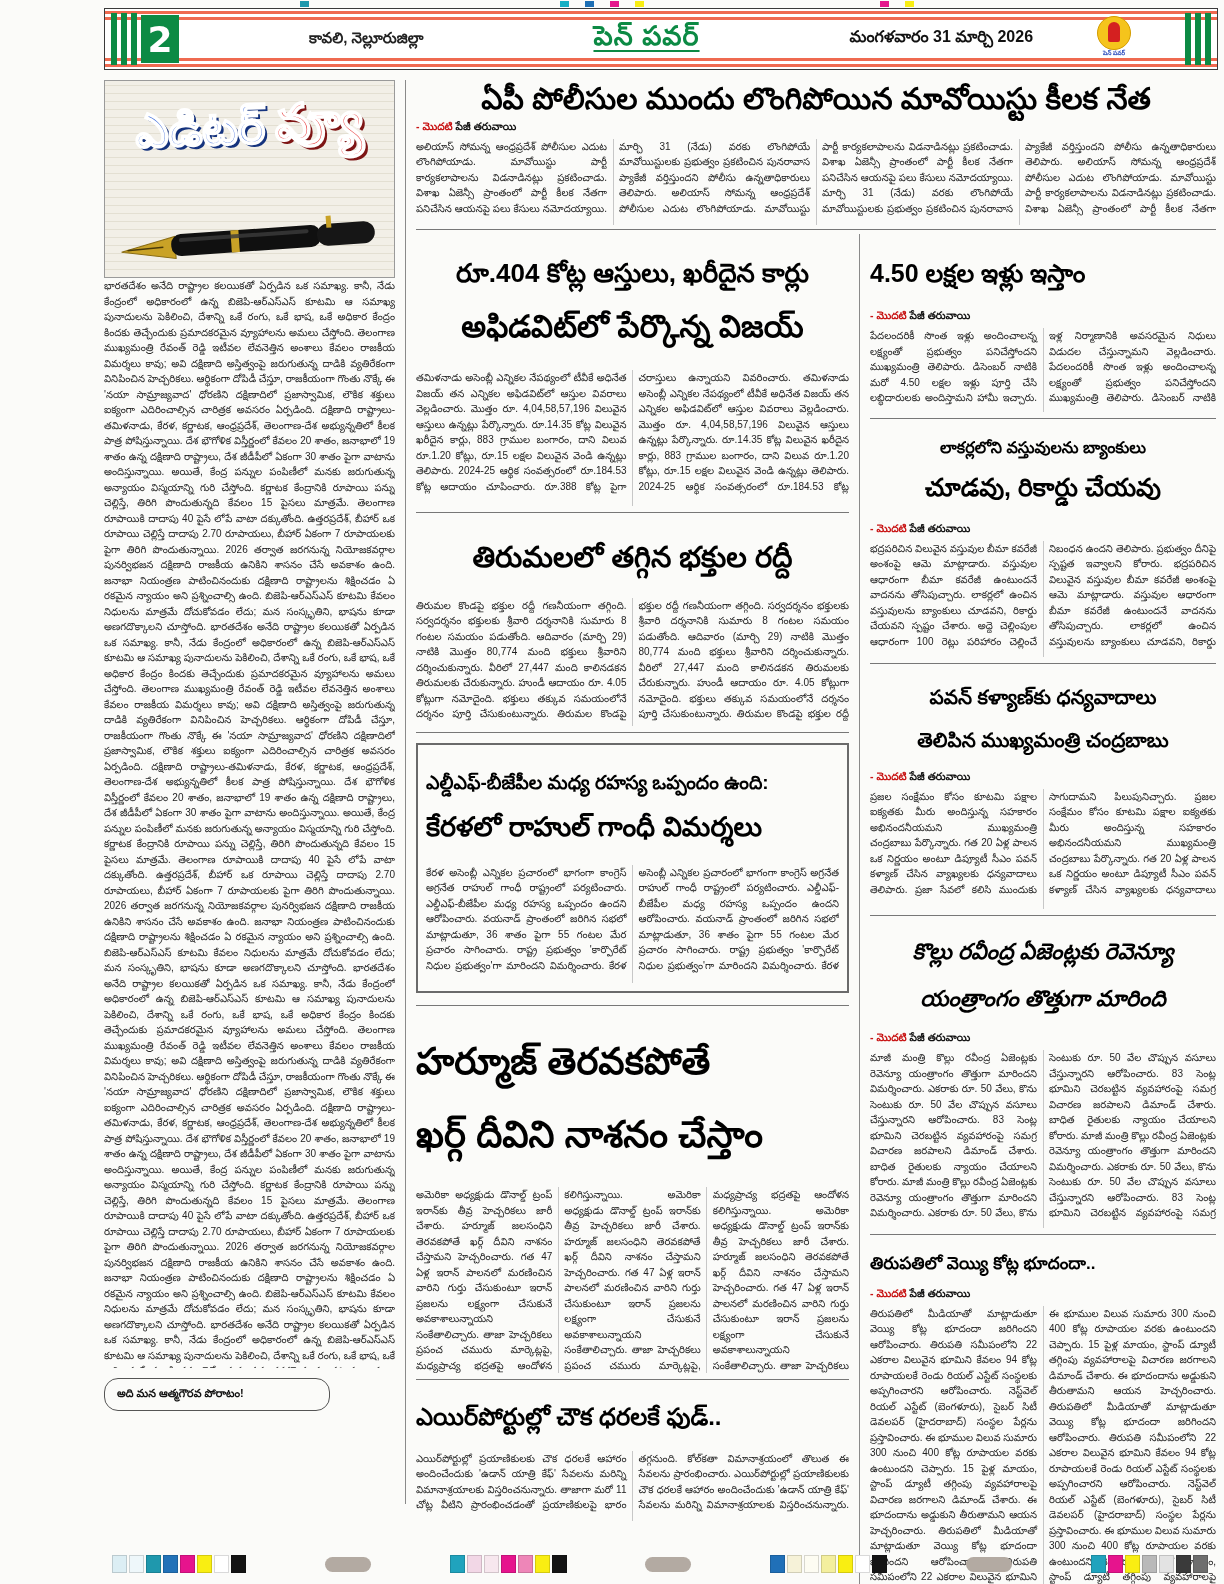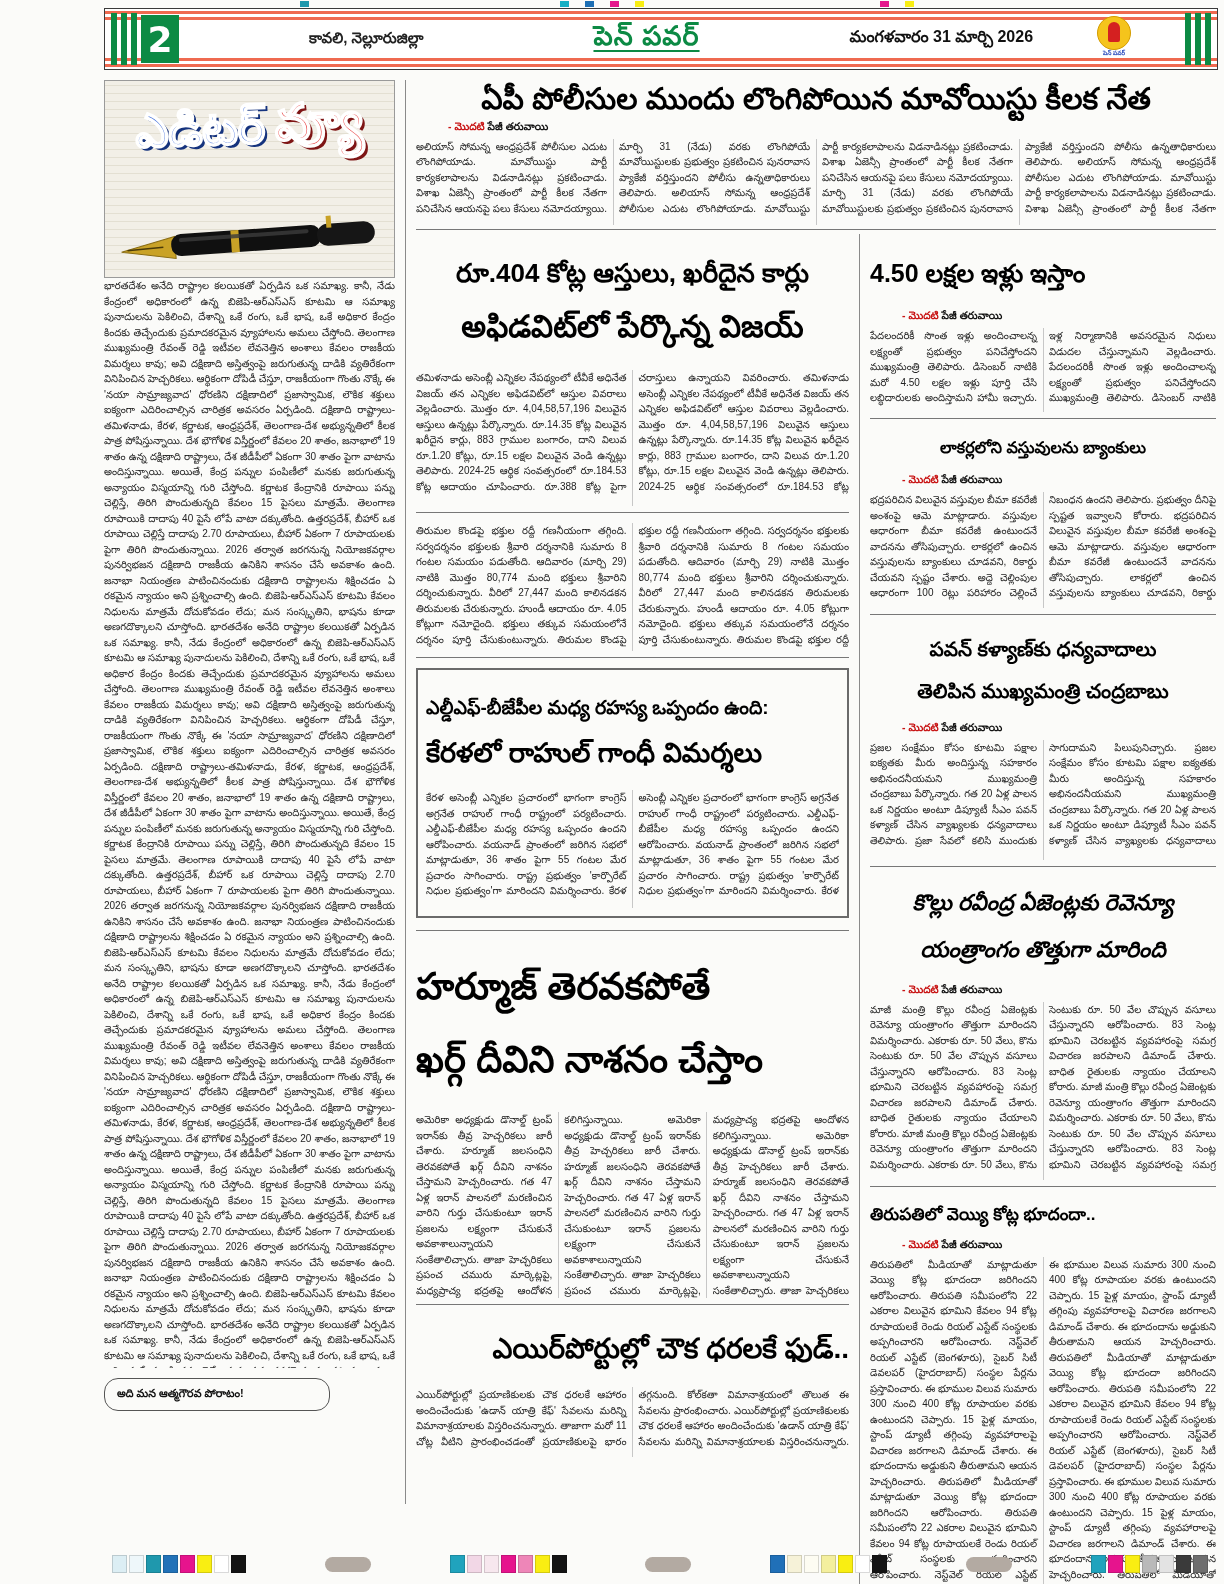--- a/index.html
+++ b/index.html
@@ -61,21 +61,21 @@
     position:relative;overflow:hidden;
   }
   .ed-words{display:flex;align-items:flex-end;justify-content:center;gap:10px;margin-top:14px;transform:rotate(-2deg);}
   .ed-w1{font-size:46px;font-weight:bold;color:#3565d8;-webkit-text-stroke:2px #fff;text-shadow:3px 3px 0 #15337e;}
   .ed-w2{font-size:50px;font-weight:bold;color:#e62f2f;-webkit-text-stroke:2px #fff;text-shadow:3px 3px 0 #7e1515;}
   .ed-pen{position:absolute;left:8px;bottom:6px;width:280px;height:64px;transform:rotate(-4deg);}
 
   .headline{font-weight:bold;color:#000;line-height:1.12;}
   .hl-editorial{font-size:24px;margin:12px 0 8px 0;}
   .byline{font-size:10.5px;font-weight:bold;margin:4px 0;}
-  .byline .red{color:#c81414;margin-left:32px;}
+  .byline .red{color:#c81414;}
   .body{
     font-size:10px;line-height:1.55;text-align:justify;color:#222;
     overflow:hidden;column-gap:12px;column-rule:1px solid #c7c7c7;
   }
   .ed-body{height:1090px;}
   .closing-bubble{
     margin-top:10px;border:1px solid #555;border-radius:14px;
     padding:8px 12px;font-size:11px;font-weight:bold;width:200px;
   }
 
@@ -99,21 +99,21 @@
   .tirumala-body{height:128px;column-count:2;margin-top:6px;}
 
   .kerala-box{border:2px solid #6a6a6a;padding:8px;margin:6px 0;}
   .hl-kerala-kicker{font-size:19px;}
   .hl-kerala{font-size:27px;margin-top:3px;}
   .kerala-body{height:118px;column-count:2;margin-top:6px;}
 
   .hl-hormuz{font-size:37px;text-align:left;line-height:1.15;}
   .hormuz-body{height:186px;column-count:3;margin-top:8px;}
 
-  .hl-airport1{font-size:28px;text-align:right;}
+  .hl-airport1{font-size:24px;text-align:left;}
   .hl-airport2{font-size:38px;text-align:center;margin-top:4px;}
   .airport-body{height:70px;column-count:2;margin-top:6px;}
 
   .hl-december{font-size:25px;line-height:1.2;}
   .december-body{height:84px;column-count:2;margin-top:4px;}
 
   .hl-lockers1{font-size:16px;text-align:center;}
   .hl-lockers2{font-size:25px;text-align:center;margin-top:2px;}
   .lockers-body{height:116px;column-count:2;margin-top:4px;}
 
@@ -213,20 +213,21 @@
 
         <div class="col-mid">
 
           <article class="story">
             <h2 class="headline hl-vijay1">రూ.404 కోట్ల ఆస్తులు, ఖరీదైన కార్లు</h2>
             <h2 class="headline hl-vijay2">అఫిడవిట్‌లో పేర్కొన్న విజయ్</h2>
             <div class="body vijay-body">తమిళనాడు అసెంబ్లీ ఎన్నికల నేపథ్యంలో టీవీకే అధినేత విజయ్ తన ఎన్నికల అఫిడవిట్‌లో ఆస్తుల వివరాలు వెల్లడించారు. మొత్తం రూ. 4,04,58,57,196 విలువైన ఆస్తులు ఉన్నట్లు పేర్కొన్నారు. రూ.14.35 కోట్ల విలువైన ఖరీదైన కార్లు, 883 గ్రాముల బంగారం, దాని విలువ రూ.1.20 కోట్లు, రూ.15 లక్షల విలువైన వెండి ఉన్నట్లు తెలిపారు. 2024-25 ఆర్థిక సంవత్సరంలో రూ.184.53 కోట్ల ఆదాయం చూపించారు. రూ.388 కోట్ల పైగా చరాస్తులు ఉన్నాయని వివరించారు. తమిళనాడు అసెంబ్లీ ఎన్నికల నేపథ్యంలో టీవీకే అధినేత విజయ్ తన ఎన్నికల అఫిడవిట్‌లో ఆస్తుల వివరాలు వెల్లడించారు. మొత్తం రూ. 4,04,58,57,196 విలువైన ఆస్తులు ఉన్నట్లు పేర్కొన్నారు. రూ.14.35 కోట్ల విలువైన ఖరీదైన కార్లు, 883 గ్రాముల బంగారం, దాని విలువ రూ.1.20 కోట్లు, రూ.15 లక్షల విలువైన వెండి ఉన్నట్లు తెలిపారు. 2024-25 ఆర్థిక సంవత్సరంలో రూ.184.53 కోట్ల ఆదాయం చూపించారు. రూ.388 కోట్ల పైగా చరాస్తులు ఉన్నాయని వివరించారు. తమిళనాడు అసెంబ్లీ ఎన్నికల నేపథ్యంలో టీవీకే అధినేత విజయ్ తన ఎన్నికల అఫిడవిట్‌లో ఆస్తుల వివరాలు వెల్లడించారు. మొత్తం రూ. 4,04,58,57,196 విలువైన ఆస్తులు ఉన్నట్లు పేర్కొన్నారు. రూ.14.35 కోట్ల విలువైన ఖరీదైన కార్లు, 883 గ్రాముల బంగారం, దాని విలువ రూ.1.20 కోట్లు, రూ.15 లక్షల విలువైన వెండి ఉన్నట్లు తెలిపారు. 2024-25 ఆర్థిక సంవత్సరంలో రూ.184.53 కోట్ల ఆదాయం చూపించారు. రూ.388 కోట్ల పైగా చరాస్తులు ఉన్నాయని వివరించారు.</div>
           </article>
 
           <article class="story">
+            <h2 class="headline hl-tirumala">తిరుమలలో తగ్గిన భక్తుల రద్దీ</h2>
             <div class="body tirumala-body">తిరుమల కొండపై భక్తుల రద్దీ గణనీయంగా తగ్గింది. సర్వదర్శనం భక్తులకు శ్రీవారి దర్శనానికి సుమారు 8 గంటల సమయం పడుతోంది. ఆదివారం (మార్చి 29) నాటికి మొత్తం 80,774 మంది భక్తులు శ్రీవారిని దర్శించుకున్నారు. వీరిలో 27,447 మంది కాలినడకన తిరుమలకు చేరుకున్నారు. హుండీ ఆదాయం రూ. 4.05 కోట్లుగా నమోదైంది. భక్తులు తక్కువ సమయంలోనే దర్శనం పూర్తి చేసుకుంటున్నారు. తిరుమల కొండపై భక్తుల రద్దీ గణనీయంగా తగ్గింది. సర్వదర్శనం భక్తులకు శ్రీవారి దర్శనానికి సుమారు 8 గంటల సమయం పడుతోంది. ఆదివారం (మార్చి 29) నాటికి మొత్తం 80,774 మంది భక్తులు శ్రీవారిని దర్శించుకున్నారు. వీరిలో 27,447 మంది కాలినడకన తిరుమలకు చేరుకున్నారు. హుండీ ఆదాయం రూ. 4.05 కోట్లుగా నమోదైంది. భక్తులు తక్కువ సమయంలోనే దర్శనం పూర్తి చేసుకుంటున్నారు. తిరుమల కొండపై భక్తుల రద్దీ గణనీయంగా తగ్గింది. సర్వదర్శనం భక్తులకు శ్రీవారి దర్శనానికి సుమారు 8 గంటల సమయం పడుతోంది. ఆదివారం (మార్చి 29) నాటికి మొత్తం 80,774 మంది భక్తులు శ్రీవారిని దర్శించుకున్నారు. వీరిలో 27,447 మంది కాలినడకన తిరుమలకు చేరుకున్నారు. హుండీ ఆదాయం రూ. 4.05 కోట్లుగా నమోదైంది. భక్తులు తక్కువ సమయంలోనే దర్శనం పూర్తి చేసుకుంటున్నారు.</div>
           </article>
 
           <article class="story">
             <div class="kerala-box">
               <h3 class="headline hl-kerala-kicker">ఎల్డీఎఫ్-బీజేపీల మధ్య రహస్య ఒప్పందం ఉంది:</h3>
               <h2 class="headline hl-kerala">కేరళలో రాహుల్ గాంధీ విమర్శలు</h2>
               <div class="body kerala-body">కేరళ అసెంబ్లీ ఎన్నికల ప్రచారంలో భాగంగా కాంగ్రెస్ అగ్రనేత రాహుల్ గాంధీ రాష్ట్రంలో పర్యటించారు. ఎల్డీఎఫ్-బీజేపీల మధ్య రహస్య ఒప్పందం ఉందని ఆరోపించారు. వయనాడ్ ప్రాంతంలో జరిగిన సభలో మాట్లాడుతూ, 36 శాతం పైగా 55 గంటల మేర ప్రచారం సాగించారు. రాష్ట్ర ప్రభుత్వం 'కార్పొరేట్ నిధుల ప్రభుత్వం'గా మారిందని విమర్శించారు. కేరళ అసెంబ్లీ ఎన్నికల ప్రచారంలో భాగంగా కాంగ్రెస్ అగ్రనేత రాహుల్ గాంధీ రాష్ట్రంలో పర్యటించారు. ఎల్డీఎఫ్-బీజేపీల మధ్య రహస్య ఒప్పందం ఉందని ఆరోపించారు. వయనాడ్ ప్రాంతంలో జరిగిన సభలో మాట్లాడుతూ, 36 శాతం పైగా 55 గంటల మేర ప్రచారం సాగించారు. రాష్ట్ర ప్రభుత్వం 'కార్పొరేట్ నిధుల ప్రభుత్వం'గా మారిందని విమర్శించారు. కేరళ అసెంబ్లీ ఎన్నికల ప్రచారంలో భాగంగా కాంగ్రెస్ అగ్రనేత రాహుల్ గాంధీ రాష్ట్రంలో పర్యటించారు. ఎల్డీఎఫ్-బీజేపీల మధ్య రహస్య ఒప్పందం ఉందని ఆరోపించారు. వయనాడ్ ప్రాంతంలో జరిగిన సభలో మాట్లాడుతూ, 36 శాతం పైగా 55 గంటల మేర ప్రచారం సాగించారు. రాష్ట్ర ప్రభుత్వం 'కార్పొరేట్ నిధుల ప్రభుత్వం'గా మారిందని విమర్శించారు.</div>
             </div>
           </article>
@@ -251,20 +252,21 @@
             <h2 class="headline hl-december">4.50 లక్షల ఇళ్లు ఇస్తాం</h2>
             <div class="byline">
               <span class="red">- మొదటి</span>
               <span>పేజీ తరువాయి</span>
             </div>
             <div class="body december-body">పేదలందరికీ సొంత ఇళ్లు అందించాలన్న లక్ష్యంతో ప్రభుత్వం పనిచేస్తోందని ముఖ్యమంత్రి తెలిపారు. డిసెంబర్ నాటికి మరో 4.50 లక్షల ఇళ్లు పూర్తి చేసి లబ్ధిదారులకు అందిస్తామని హామీ ఇచ్చారు. ఇళ్ల నిర్మాణానికి అవసరమైన నిధులు విడుదల చేస్తున్నామని వెల్లడించారు. పేదలందరికీ సొంత ఇళ్లు అందించాలన్న లక్ష్యంతో ప్రభుత్వం పనిచేస్తోందని ముఖ్యమంత్రి తెలిపారు. డిసెంబర్ నాటికి మరో 4.50 లక్షల ఇళ్లు పూర్తి చేసి లబ్ధిదారులకు అందిస్తామని హామీ ఇచ్చారు. ఇళ్ల నిర్మాణానికి అవసరమైన నిధులు విడుదల చేస్తున్నామని వెల్లడించారు. పేదలందరికీ సొంత ఇళ్లు అందించాలన్న లక్ష్యంతో ప్రభుత్వం పనిచేస్తోందని ముఖ్యమంత్రి తెలిపారు. డిసెంబర్ నాటికి మరో 4.50 లక్షల ఇళ్లు పూర్తి చేసి లబ్ధిదారులకు అందిస్తామని హామీ ఇచ్చారు. ఇళ్ల నిర్మాణానికి అవసరమైన నిధులు విడుదల చేస్తున్నామని వెల్లడించారు.</div>
           </article>
 
           <article class="story">
             <h3 class="headline hl-lockers1">లాకర్లలోని వస్తువులను బ్యాంకులు</h3>
+            <h2 class="headline hl-lockers2">చూడవు, రికార్డు చేయవు</h2>
             <div class="byline">
               <span class="red">- మొదటి</span>
               <span>పేజీ తరువాయి</span>
             </div>
             <div class="body lockers-body">భద్రపరిచిన విలువైన వస్తువుల బీమా కవరేజీ అంశంపై ఆమె మాట్లాడారు. వస్తువుల ఆధారంగా బీమా కవరేజీ ఉంటుందనే వాదనను తోసిపుచ్చారు. లాకర్లలో ఉంచిన వస్తువులను బ్యాంకులు చూడవని, రికార్డు చేయవని స్పష్టం చేశారు. అద్దె చెల్లింపుల ఆధారంగా 100 రెట్లు పరిహారం చెల్లించే నిబంధన ఉందని తెలిపారు. ప్రభుత్వం దీనిపై స్పష్టత ఇవ్వాలని కోరారు. భద్రపరిచిన విలువైన వస్తువుల బీమా కవరేజీ అంశంపై ఆమె మాట్లాడారు. వస్తువుల ఆధారంగా బీమా కవరేజీ ఉంటుందనే వాదనను తోసిపుచ్చారు. లాకర్లలో ఉంచిన వస్తువులను బ్యాంకులు చూడవని, రికార్డు చేయవని స్పష్టం చేశారు. అద్దె చెల్లింపుల ఆధారంగా 100 రెట్లు పరిహారం చెల్లించే నిబంధన ఉందని తెలిపారు. ప్రభుత్వం దీనిపై స్పష్టత ఇవ్వాలని కోరారు. భద్రపరిచిన విలువైన వస్తువుల బీమా కవరేజీ అంశంపై ఆమె మాట్లాడారు. వస్తువుల ఆధారంగా బీమా కవరేజీ ఉంటుందనే వాదనను తోసిపుచ్చారు. లాకర్లలో ఉంచిన వస్తువులను బ్యాంకులు చూడవని, రికార్డు చేయవని స్పష్టం చేశారు. అద్దె చెల్లింపుల ఆధారంగా 100 రెట్లు పరిహారం చెల్లించే నిబంధన ఉందని తెలిపారు. ప్రభుత్వం దీనిపై స్పష్టత ఇవ్వాలని కోరారు.</div>
           </article>
 
           <article class="story">
             <h2 class="headline hl-pawan">పవన్ కళ్యాణ్‌కు ధన్యవాదాలు</h2>
             <h2 class="headline hl-pawan">తెలిపిన ముఖ్యమంత్రి చంద్రబాబు</h2>

